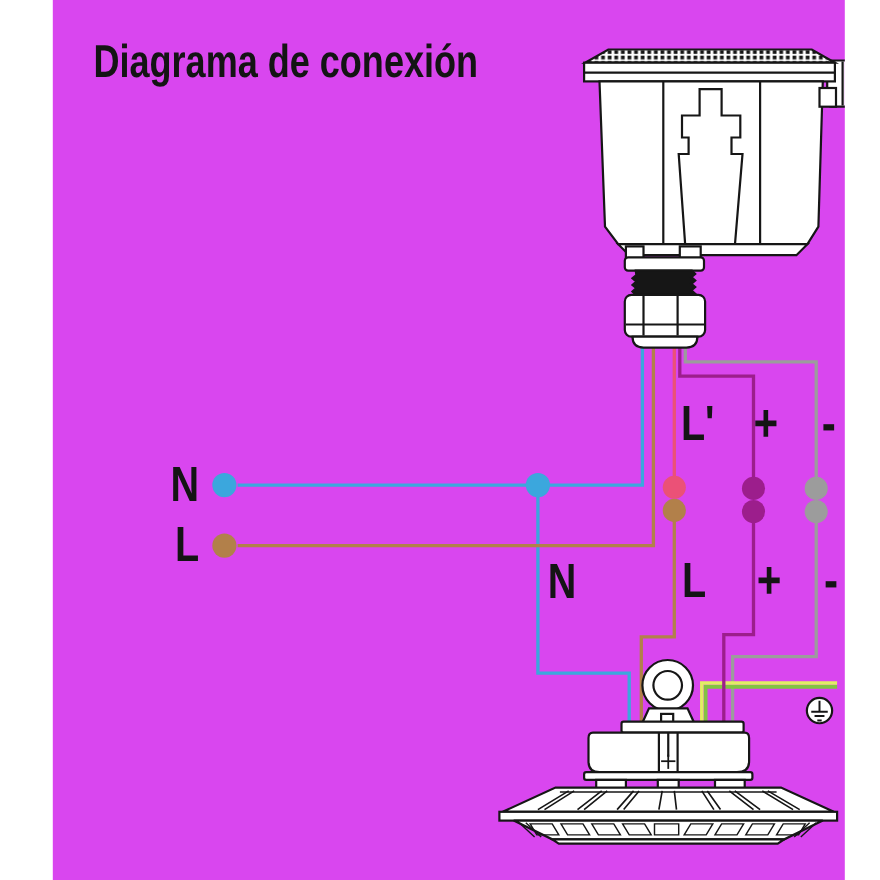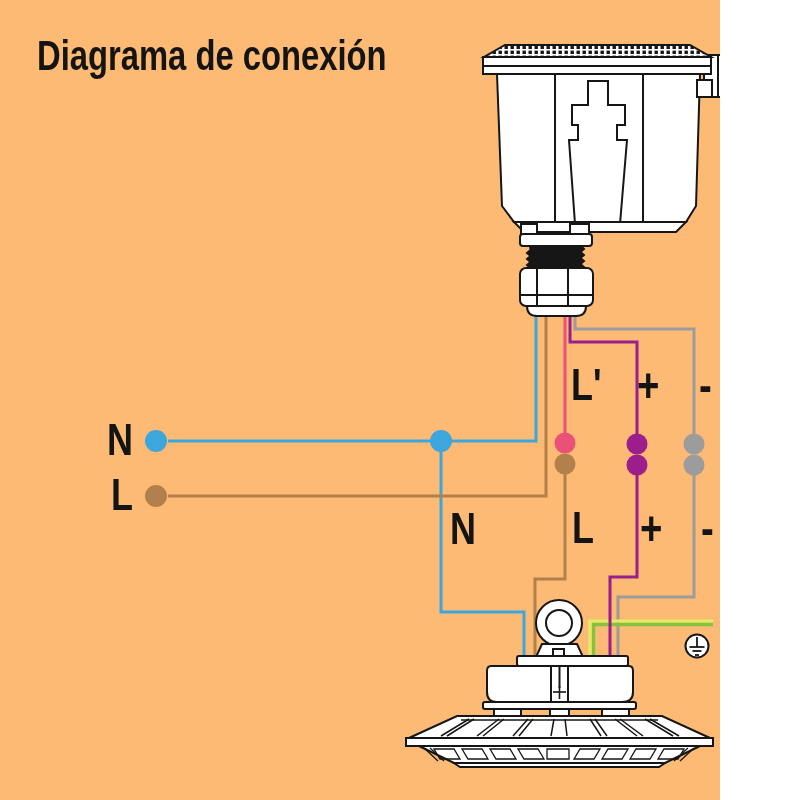--- a/index.html
+++ b/index.html
@@ -1,17 +1,17 @@
 <!DOCTYPE html>
 <html><head>
 <meta charset="utf-8">
 <style>
   html,body{margin:0;padding:0;background:#ffffff;}
-  .stage{position:relative;width:720px;height:800px;background:#fdba74;overflow:hidden;
-         font-family:"Liberation Sans",sans-serif;color:#141414;}
+  .stage{position:relative;width:720px;height:800px;background:#d946ef;overflow:hidden;
+         font-family:"Liberation Sans",sans-serif;color:#141414;margin-left:48px;}
   .stage svg{position:absolute;left:0;top:0;}
   .lbl{position:absolute;font-weight:700;font-size:45px;line-height:1;color:#141414;
        transform:scaleX(0.8);transform-origin:0 0;white-space:nowrap;}
   .title{font-size:42px;transform:scaleX(0.78);}
   .sign{font-size:48px;}
 </style>
 </head>
 <body>
 
 <div class="stage">

